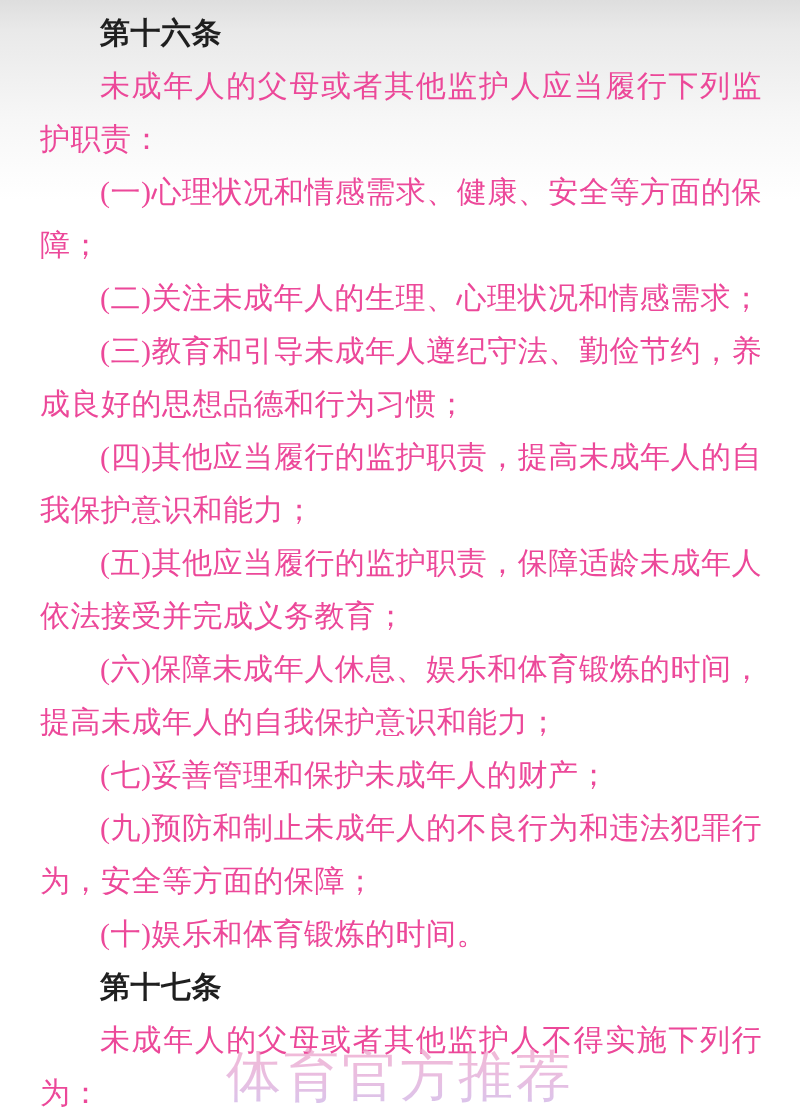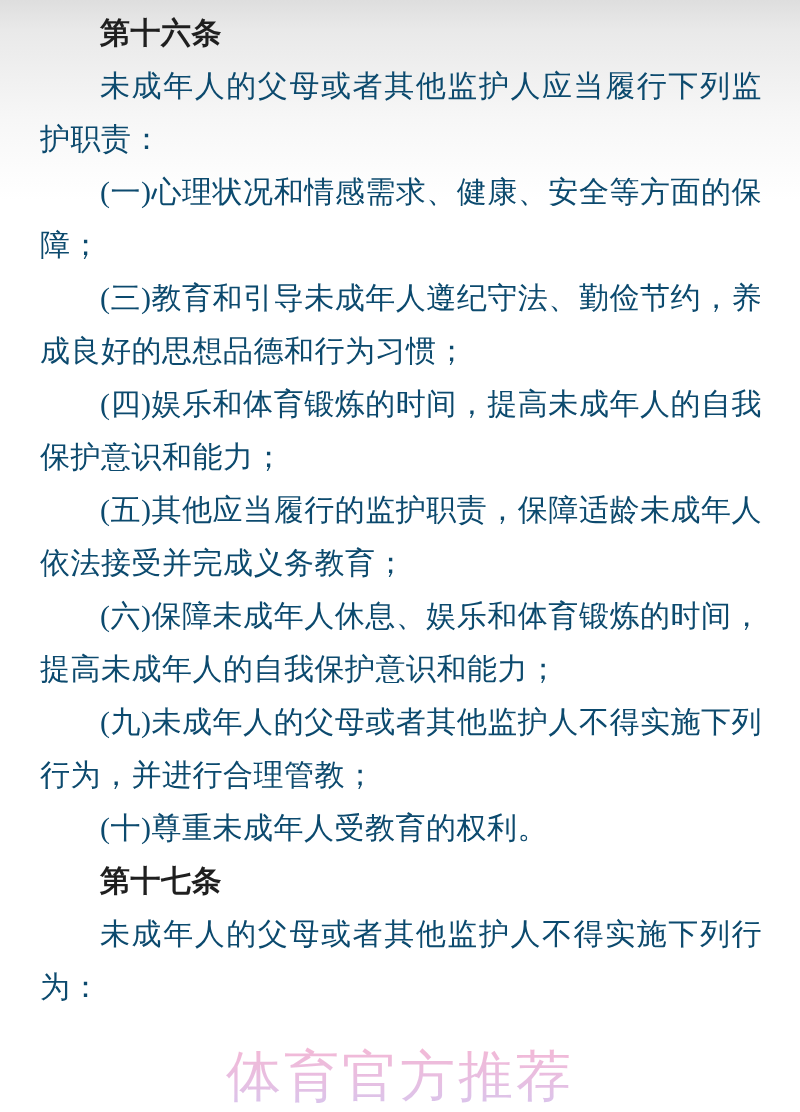--- a/index.html
+++ b/index.html
@@ -23,21 +23,21 @@
     box-sizing: border-box;
     padding: 6px 38px 0 40px;
   }
   .article {
     margin: 0;
   }
   .article p {
     margin: 0;
     font-size: 30px;
     line-height: 53px;
-    color: #0c4a6e;
+    color: #ec4899;
     text-indent: 2em;
     text-align: justify;
     letter-spacing: 0.5px;
   }
   .article p.heading {
     font-weight: 700;
     text-align: left;
     color: #1f1f1f;
   }
   .watermark {
@@ -61,26 +61,28 @@
 </style>
 </head>
 <body>
 
 <div class="page">
   <div id="articles">
       <div class="article">
         <p class="heading">第十六条</p>
         <p>未成年人的父母或者其他监护人应当履行下列监护职责：</p>
         <p>(一)心理状况和情感需求、健康、安全等方面的保障；</p>
+        <p>(二)关注未成年人的生理、心理状况和情感需求；</p>
         <p>(三)教育和引导未成年人遵纪守法、勤俭节约，养成良好的思想品德和行为习惯；</p>
-        <p>(四)娱乐和体育锻炼的时间，提高未成年人的自我保护意识和能力；</p>
+        <p>(四)其他应当履行的监护职责，提高未成年人的自我保护意识和能力；</p>
         <p>(五)其他应当履行的监护职责，保障适龄未成年人依法接受并完成义务教育；</p>
         <p>(六)保障未成年人休息、娱乐和体育锻炼的时间，提高未成年人的自我保护意识和能力；</p>
-        <p>(九)未成年人的父母或者其他监护人不得实施下列行为，并进行合理管教；</p>
-        <p>(十)尊重未成年人受教育的权利。</p>
+        <p>(七)妥善管理和保护未成年人的财产；</p>
+        <p>(九)预防和制止未成年人的不良行为和违法犯罪行为，安全等方面的保障；</p>
+        <p>(十)娱乐和体育锻炼的时间。</p>
       </div>
       <div class="article">
         <p class="heading">第十七条</p>
         <p>未成年人的父母或者其他监护人不得实施下列行为：</p>
       </div>
     </div>
   <div class="watermark">体育官方推荐</div>
 </div>
 
 </body></html>

